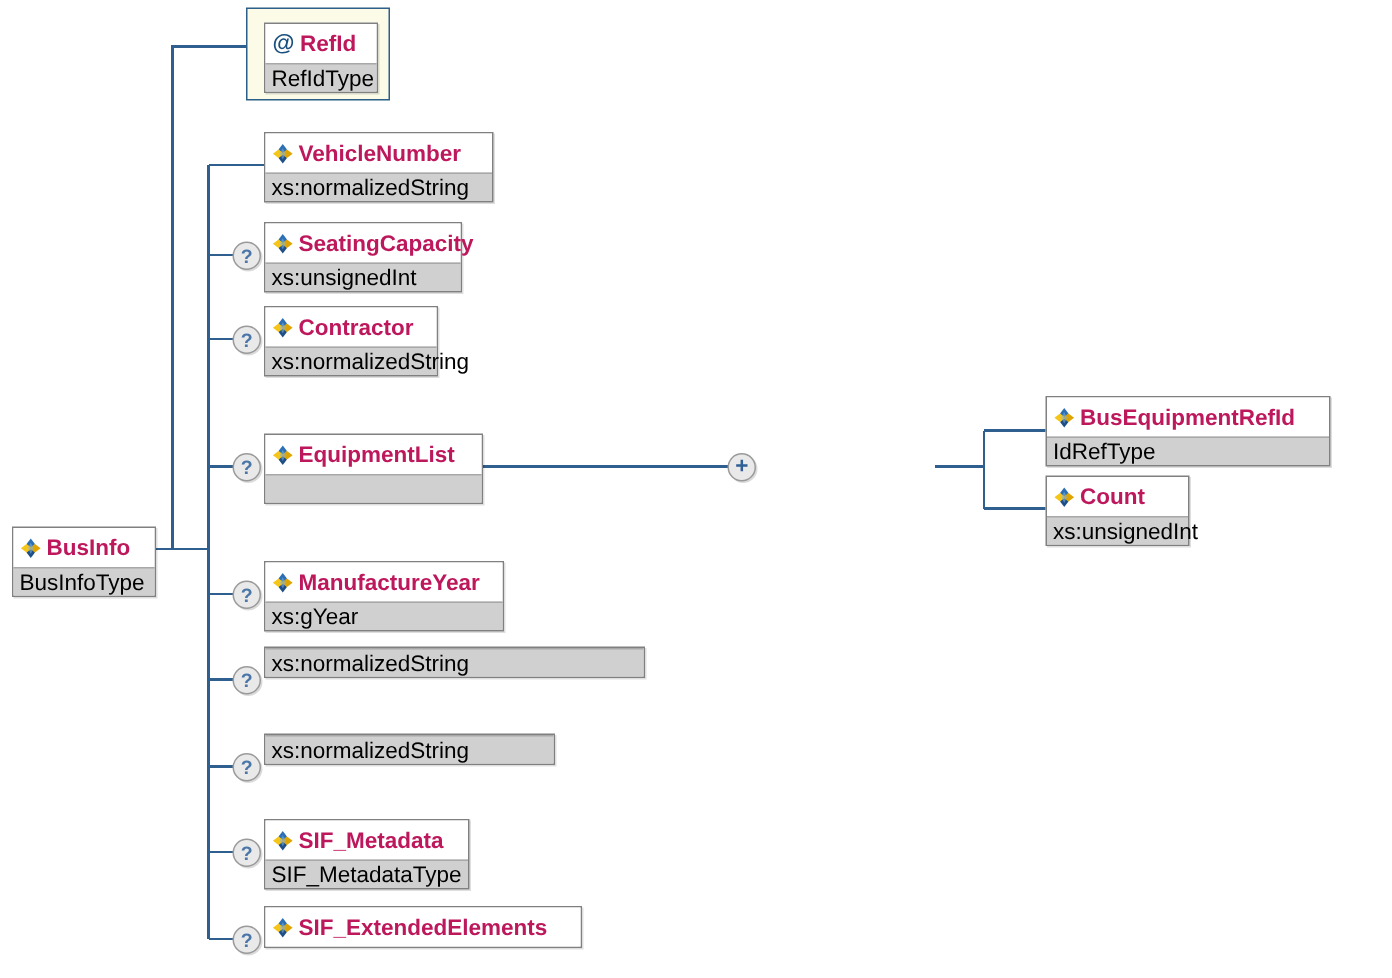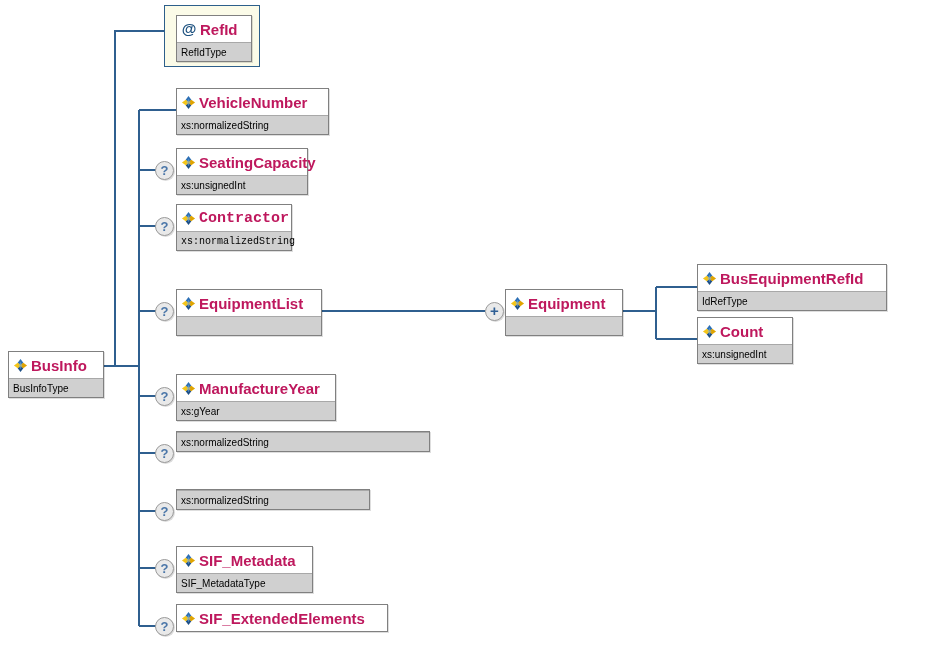--- a/index.html
+++ b/index.html
@@ -62,21 +62,21 @@
   .node .type-row {
     height: 18px;
     background: #d0d0d0;
     border-top: 1px solid #a8a8a8;
     padding: 0 4px;
     display: flex;
     align-items: center;
     white-space: nowrap;
   }
   .node .type-text {
-    font-size: 10px;
+    font-size: 15px;
     color: #000000;
     line-height: 11px;
   }
 
   
   .attr-frame {
     position: absolute;
     box-sizing: border-box;
     background: #fbfbe8;
     border: 1px solid #2d5f8b;
@@ -219,21 +219,21 @@
         <polygon points="8,4 10,8 8,12 6,8" fill="#7fb3e0" opacity="0.55"></polygon>
       </svg>
       <span class="name-text">SeatingCapacity</span>
     </div>
     <div class="type-row">
       <span class="type-text">xs:unsignedInt</span>
     </div>
   </div>
 
   <div class="marker" style="left:155px; top:217px;">?</div>
-  <div class="node" style="left:176px; top:204px; width:116px;font-family:Liberation Mono, monospace;">
+  <div class="node" style="left:176px; top:204px; width:116px;">
     <div class="name-row">
       <svg class="el-icon" viewBox="0 0 16 16">
         <polygon points="8,1 11,5 8,9 5,5" fill="#2c6fb5"></polygon>
         <polygon points="8,7 11,11 8,15 5,11" fill="#1d4f86"></polygon>
         <polygon points="1,8 5,5 9,8 5,11" fill="#f5c518"></polygon>
         <polygon points="7,8 11,5 15,8 11,11" fill="#e0a400"></polygon>
         <polygon points="8,4 10,8 8,12 6,8" fill="#7fb3e0" opacity="0.55"></polygon>
       </svg>
       <span class="name-text">Contractor</span>
     </div>
@@ -253,35 +253,20 @@
         <polygon points="8,4 10,8 8,12 6,8" fill="#7fb3e0" opacity="0.55"></polygon>
       </svg>
       <span class="name-text">EquipmentList</span>
     </div>
     <div class="type-row">
       <span class="type-text"></span>
     </div>
   </div>
 
   <div class="marker plus" style="left:485px; top:302px;">+</div>
-  <div class="node" style="left:505px; top:289px; width:118px;">
-    <div class="name-row">
-      <svg class="el-icon" viewBox="0 0 16 16">
-        <polygon points="8,1 11,5 8,9 5,5" fill="#2c6fb5"></polygon>
-        <polygon points="8,7 11,11 8,15 5,11" fill="#1d4f86"></polygon>
-        <polygon points="1,8 5,5 9,8 5,11" fill="#f5c518"></polygon>
-        <polygon points="7,8 11,5 15,8 11,11" fill="#e0a400"></polygon>
-        <polygon points="8,4 10,8 8,12 6,8" fill="#7fb3e0" opacity="0.55"></polygon>
-      </svg>
-      <span class="name-text">Equipment</span>
-    </div>
-    <div class="type-row">
-      <span class="type-text"></span>
-    </div>
-  </div>
 
   <div class="node" style="left:697px; top:264px; width:190px;">
     <div class="name-row">
       <svg class="el-icon" viewBox="0 0 16 16">
         <polygon points="8,1 11,5 8,9 5,5" fill="#2c6fb5"></polygon>
         <polygon points="8,7 11,11 8,15 5,11" fill="#1d4f86"></polygon>
         <polygon points="1,8 5,5 9,8 5,11" fill="#f5c518"></polygon>
         <polygon points="7,8 11,5 15,8 11,11" fill="#e0a400"></polygon>
         <polygon points="8,4 10,8 8,12 6,8" fill="#7fb3e0" opacity="0.55"></polygon>
       </svg>

